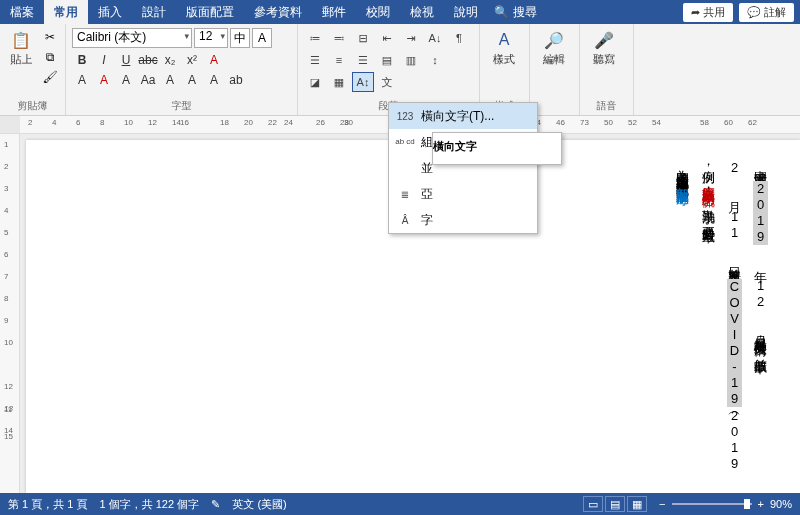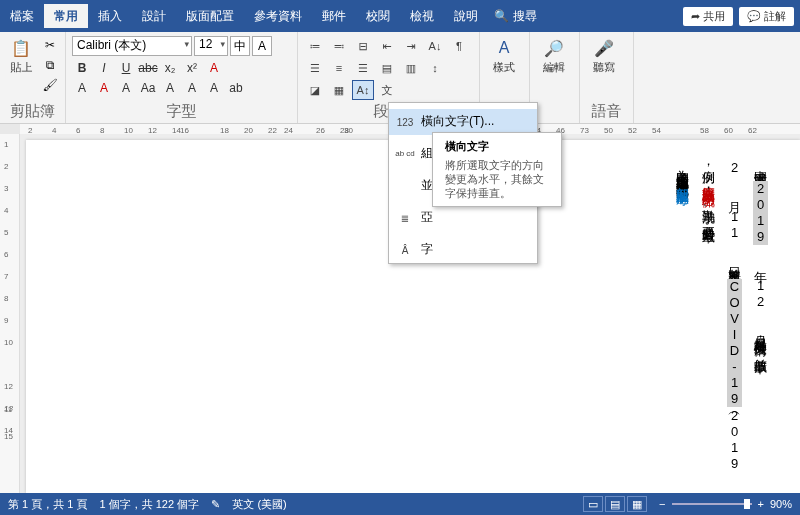--- a/index.html
+++ b/index.html
@@ -1,26 +1,26 @@
 <!DOCTYPE html>
 <html><head>
 <meta charset="utf-8">
 <style>
   * { box-sizing: border-box; margin: 0; padding: 0; font-family: "Microsoft JhengHei", "微軟正黑體", sans-serif; }
   body { width: 800px; height: 515px; background: #fff; overflow: hidden; font-size: 12px; position: relative; }
-  .titlebar { height: 32px; background: #2b579a; display: flex; align-items: center; color: #fff; }
+  .titlebar { height: 24px; background: #2b579a; display: flex; align-items: center; color: #fff; }
   .menubar { display: flex; height: 24px; align-items: center; }
   .menubar .mitem { padding: 0 10px; height: 24px; line-height: 24px; color: #fff; cursor: pointer; font-size: 12px; }
   .menubar .mitem.active { background: #f3f3f3; color: #2b579a; font-weight: bold; }
   .menubar .search { margin-left: 6px; color: #fff; display: flex; align-items: center; gap: 4px; }
   .titlebar .spacer { flex: 1; }
   .titlebar .share, .titlebar .comment { background: #fff; color: #333; padding: 2px 8px; margin-right: 6px; border-radius: 2px; font-size: 11px; cursor: pointer; }
   .ribbon { height: 92px; background: #f3f3f3; border-bottom: 1px solid #d0d0d0; display: flex; }
   .group { border-right: 1px solid #d8d8d8; padding: 4px 6px 0 6px; display: flex; flex-direction: column; justify-content: space-between; }
-  .group-label { text-align: center; font-size: 15px; color: #666; padding: 2px 0; }
+  .group-label { text-align: center; font-size: 10px; color: #666; padding: 2px 0; }
   .group-body { display: flex; align-items: flex-start; gap: 4px; }
   .big-btn { display: flex; flex-direction: column; align-items: center; width: 36px; cursor: pointer; }
   .big-btn .ico { width: 24px; height: 24px; display: flex; align-items: center; justify-content: center; font-size: 16px; }
   .big-btn .lbl { font-size: 11px; color: #333; }
   .clip-left { display: flex; flex-direction: column; gap: 2px; }
   .small-ico { width: 18px; height: 18px; display: flex; align-items: center; justify-content: center; font-size: 12px; cursor: pointer; }
   .font-row { display: flex; align-items: center; gap: 2px; margin-bottom: 2px; }
   .font-combo { border: 1px solid #aaa; background: #fff; height: 20px; padding: 0 14px 0 4px; font-size: 12px; position: relative; }
   .font-combo::after { content: "▾"; position: absolute; right: 2px; top: 2px; font-size: 9px; color: #555; }
   .fname { width: 120px; }
@@ -39,24 +39,24 @@
   .workspace { position: absolute; top: 134px; left: 0; right: 0; bottom: 22px; display: flex; background: #ededed; }
   .vruler { width: 20px; background: #f7f7f7; border-right: 1px solid #ddd; position: relative; }
   .vtick { position: absolute; left: 4px; font-size: 8px; color: #666; }
   .page { background: #fff; margin: 6px 0 0 6px; flex: 1; position: relative; box-shadow: 0 0 3px rgba(0,0,0,.2); overflow: hidden; }
   .doc-text { position: absolute; right: 30px; top: 20px; display: flex; flex-direction: row-reverse; gap: 6px; }
   .vcol { writing-mode: vertical-rl; text-orientation: upright; font-size: 13px; line-height: 20px; letter-spacing: 1px; font-family: "PMingLiU","新細明體",serif; }
   .hl { background: #d0d0d0; }
   .red { color: #c00000; }
   .blue { color: #0070c0; }
   .dropdown { position: absolute; left: 388px; top: 102px; width: 150px; background: #fff; border: 1px solid #b8b8b8; box-shadow: 2px 2px 4px rgba(0,0,0,.25); z-index: 20; }
-  .dd-item { display: flex; align-items: flex-start; padding: 4px 6px; gap: 6px; cursor: pointer; font-size: 12px; margin-top: 6px; }
+  .dd-item { display: flex; align-items: center; padding: 4px 6px; gap: 6px; cursor: pointer; font-size: 12px; }
   .dd-item.hov { background: #cfe3f7; }
   .dd-ico { width: 20px; height: 18px; display: flex; align-items: center; justify-content: center; font-size: 10px; color: #444; }
-  .tooltip { position: absolute; left: 432px; top: 132px; width: 130px; background: #fff; border: 1px solid #b8b8b8; box-shadow: 2px 2px 4px rgba(0,0,0,.25); padding: 6px 12px; font-size: 11px; z-index: 21; }
+  .tooltip { position: absolute; left: 432px; top: 132px; width: 130px; background: #fff; border: 1px solid #b8b8b8; box-shadow: 2px 2px 4px rgba(0,0,0,.25); padding: 6px 0; font-size: 11px; z-index: 21; }
   .tooltip .tt-title { font-weight: bold; margin-bottom: 4px; }
   .tooltip .tt-body { color: #555; line-height: 14px; }
   .statusbar { position: absolute; left: 0; right: 0; bottom: 0; height: 22px; background: #2b579a; color: #fff; display: flex; align-items: center; font-size: 11px; padding: 0 8px; gap: 12px; }
   .statusbar .spacer { flex: 1; }
   .view-btns { display: flex; gap: 2px; }
   .vb { width: 20px; height: 16px; border: 1px solid #6b8cc4; display: flex; align-items: center; justify-content: center; cursor: pointer; }
   .zoom { display: flex; align-items: center; gap: 6px; }
   .zoom .slider { width: 80px; height: 2px; background: #aac; position: relative; }
   .zoom .thumb { position: absolute; width: 6px; height: 10px; background: #fff; top: -4px; left: 72px; }
 </style>
@@ -207,21 +207,20 @@
     <span>亞</span>
   </div>
   <div class="dd-item">
     <div class="dd-ico">Â</div>
     <span>字</span>
   </div>
 </div>
 
 <div class="tooltip">
   <div class="tt-title">橫向文字</div>
-  <div class="tt-body">將所選取文字的方向變更為水平，其餘文字保持垂直。</div>
 </div>
 
 <div class="ruler-area">
   <div class="vgut"></div>
   <div class="ticks" id="hticks">
       <span class="tick" style="left: 8px;">2</span>
       <span class="tick" style="left: 32px;">4</span>
       <span class="tick" style="left: 56px;">6</span>
       <span class="tick" style="left: 80px;">8</span>
       <span class="tick" style="left: 104px;">10</span>

